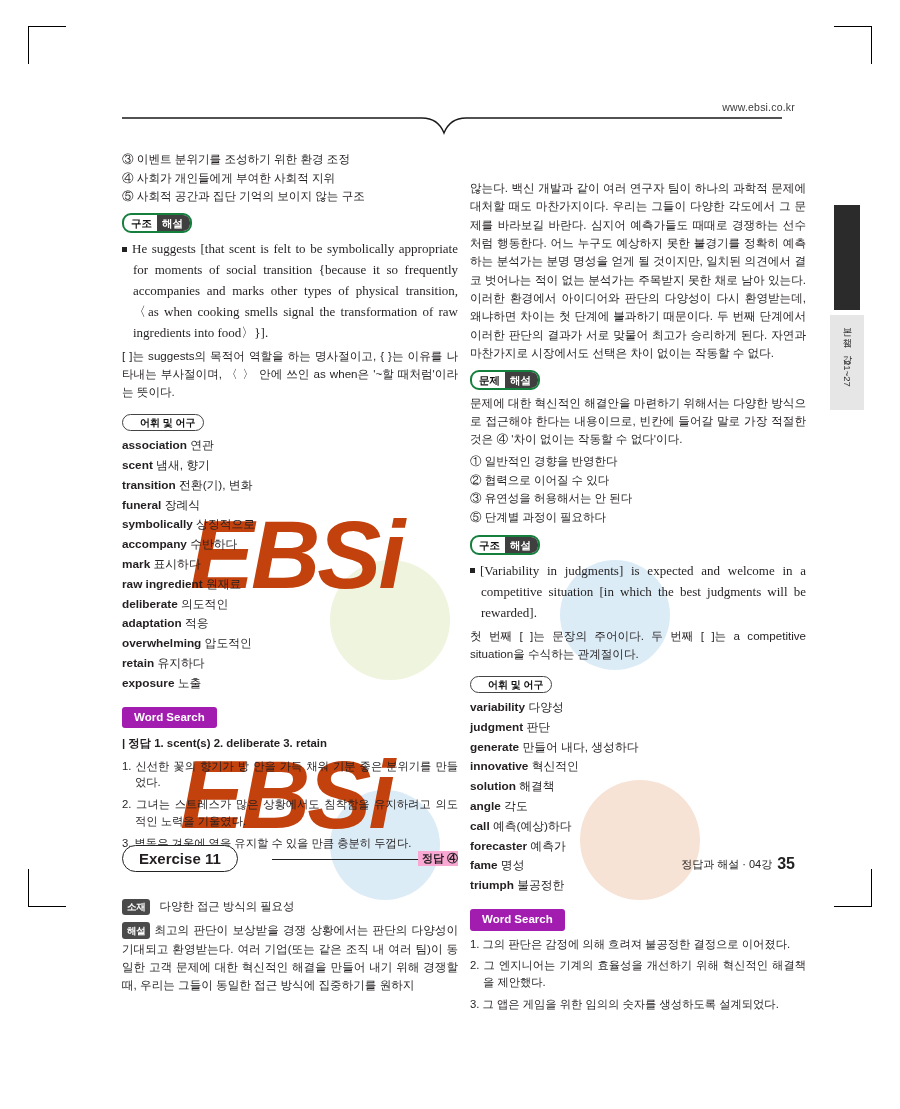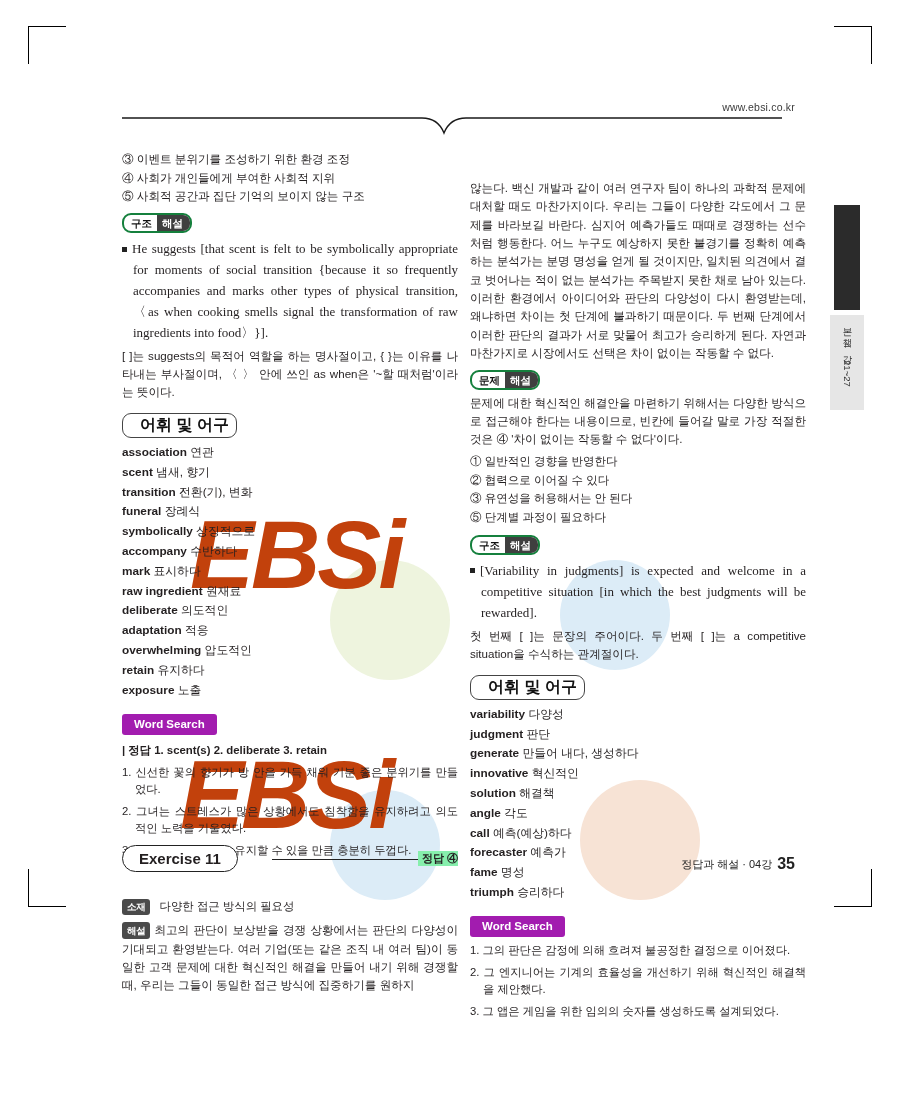--- a/index.html
+++ b/index.html
@@ -50,21 +50,21 @@
 
   
   .col{position:absolute;top:150px;width:336px;font-size:11.6px;line-height:1.52;}
   .col-left{left:122px;}
   .col-right{left:470px;margin-top:29px;}
 
   .kline{margin:0 0 1px 0;}
 
   
   .tag{display:inline-block;border:1px solid #444;border-radius:9px;
-       padding:1px 7px 1px 17px;font-size:16px;font-weight:bold;color:#111;
+       padding:1px 7px 1px 17px;font-size:10px;font-weight:bold;color:#111;
        background:#fff;line-height:1.3;}
   .tag-split{display:inline-block;border:2px solid #15803d;border-radius:9px;overflow:hidden;
        font-size:10.5px;font-weight:bold;line-height:1.35;vertical-align:middle;}
   .tag-split .a{display:inline-block;padding:1px 5px 1px 7px;color:#111;}
   .tag-split .b{display:inline-block;padding:1px 7px 1px 5px;background:#3f3f3f;color:#fff;}
   .tag-small-solid{display:inline-block;background:#4a4a4a;color:#fff;border-radius:3px;
        padding:1px 5px;font-size:9.5px;font-weight:bold;letter-spacing:-.3px;}
 
   .block{margin-top:8px;}
   .bullet-en{font-family:"Liberation Serif", serif;font-size:13px;line-height:1.62;
@@ -82,21 +82,21 @@
   .ans-line{margin-top:7px;font-size:11.4px;}
   .ans-line .bar{font-weight:bold;margin-right:3px;}
   .ans-line b{font-weight:bold;}
   .ws-item{margin-top:5px;font-size:11.3px;line-height:1.5;padding-left:13px;text-indent:-13px;text-align:justify;}
 
   
   .ex-wrap{position:absolute;left:122px;top:845px;width:336px;height:30px;}
   .ex-pill{position:absolute;left:0;top:0;border:1.6px solid #222;border-radius:14px;
        padding:4px 16px;font-size:15px;font-weight:bold;background:#fff;z-index:2;}
   .ex-rule{position:absolute;left:150px;top:14px;width:186px;height:1.4px;background:#222;z-index:1;}
-  .ex-ans{position:absolute;right:0;top:6px;font-size:11px;font-weight:bold;background:#86efac;padding-left:4px;z-index:2;}
+  .ex-ans{position:absolute;right:0;top:6px;font-size:11px;font-weight:bold;background:#f9a8d4;padding-left:4px;z-index:2;}
 
   .src-line{margin-top:8px;font-size:11.4px;}
   .para{margin-top:6px;font-size:11.6px;line-height:1.58;text-align:justify;}
   .para .lead{margin-right:4px;}
 
   .opt{font-size:11.5px;line-height:1.62;}
 
   .footer{position:absolute;right:105px;bottom:60px;font-size:11px;color:#222;}
   .footer .pg{font-size:16px;font-weight:bold;margin-left:5px;vertical-align:-1px;}
 </style>
@@ -227,21 +227,21 @@
     <div class="vocab-list">
       <div><span class="w">variability</span> <span>다양성</span></div>
       <div><span class="w">judgment</span> <span>판단</span></div>
       <div><span class="w">generate</span> <span>만들어 내다, 생성하다</span></div>
       <div><span class="w">innovative</span> <span>혁신적인</span></div>
       <div><span class="w">solution</span> <span>해결책</span></div>
       <div><span class="w">angle</span> <span>각도</span></div>
       <div><span class="w">call</span> <span>예측(예상)하다</span></div>
       <div><span class="w">forecaster</span> <span>예측가</span></div>
       <div><span class="w">fame</span> <span>명성</span></div>
-      <div><span class="w">triumph</span> <span>승리하다</span></div>
+      <div><span class="w">triumph</span> <span>불공정한</span></div>
     </div>
 
     <div class="ws-head">Word Search</div>
     <div class="ws-item">1. 그의 판단은 감정에 의해 흐려져 불공정한 결정으로 이어졌다.</div>
     <div class="ws-item">2. 그 엔지니어는 기계의 효율성을 개선하기 위해 혁신적인 해결책을 제안했다.</div>
     <div class="ws-item">3. 그 앱은 게임을 위한 임의의 숫자를 생성하도록 설계되었다.</div>
   </div>
 
   <div class="footer">
     <span>정답과 해설 · 04강</span><span class="pg">35</span>

